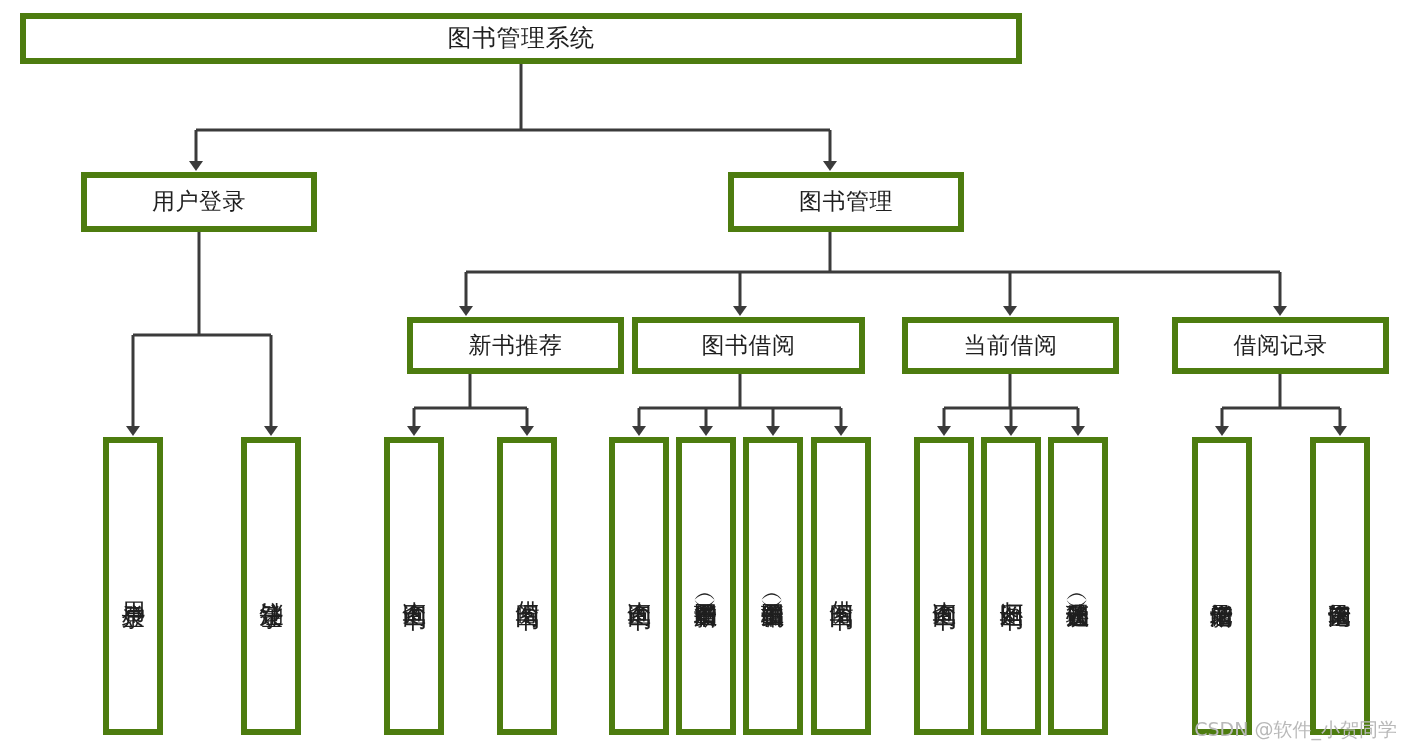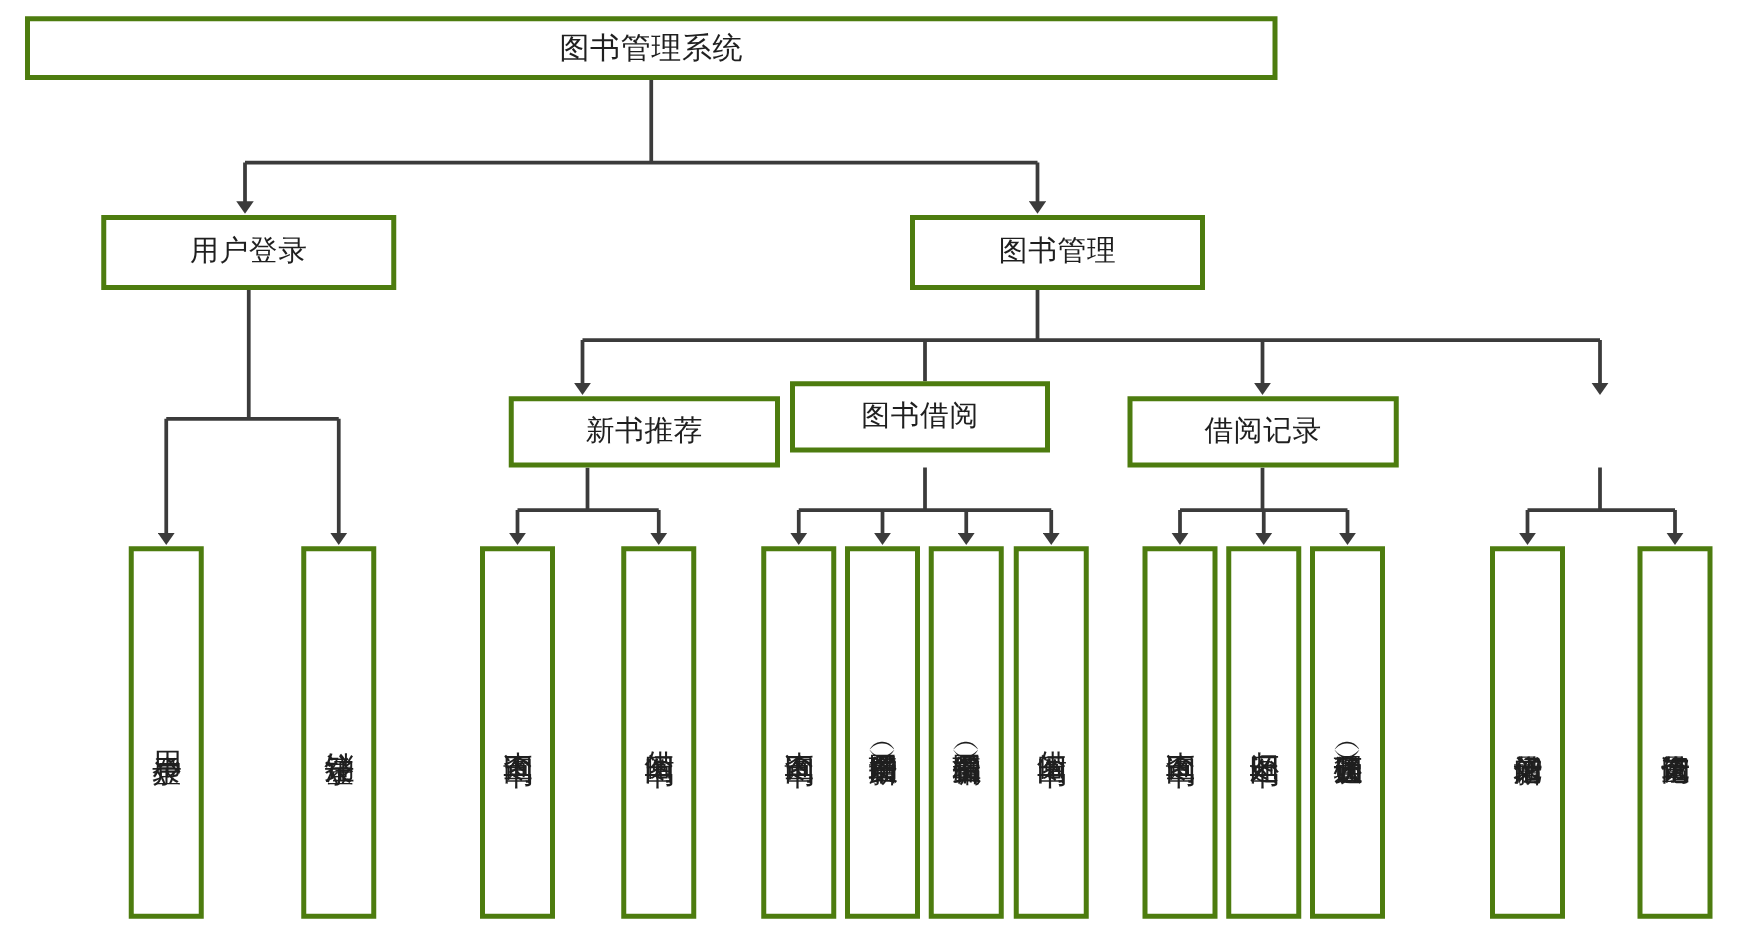--- a/index.html
+++ b/index.html
@@ -22,21 +22,21 @@
     position: absolute;
     left: 0;
     top: 0;
     width: 1405px;
     height: 747px;
   }
   .node {
     position: absolute;
     box-sizing: border-box;
     background: #ffffff;
-    border: 4px solid #4d7c0f;
+    border: 6px solid #4d7c0f;
     display: flex;
     align-items: center;
     justify-content: center;
     z-index: 2;
   }
   .node .label {
     color: #1f1f1f;
     text-align: center;
     line-height: 1.18;
     letter-spacing: 0.5px;
@@ -143,24 +143,27 @@
   <div class="node horiz" style="left:81px; top:172px; width:236px; height:60px;">
     <span class="label">用户登录</span>
   </div>
   <div class="node horiz" style="left:728px; top:172px; width:236px; height:60px;">
     <span class="label">图书管理</span>
   </div>
 
   <div class="node horiz" style="left:362px; top:317px; width:217px; height:57px;margin-left:45px;">
     <span class="label">新书推荐</span>
   </div>
-  <div class="node horiz" style="left:632px; top:305px; width:208px; height:57px;align-items:center;">
+  <div class="node horiz" style="left:632px; top:317px; width:233px; height:57px;align-items:center;">
     <span class="label">图书借阅</span>
   </div>
   <div class="node horiz" style="left:902px; top:317px; width:217px; height:57px;">
+    <span class="label">当前借阅</span>
+  </div>
+  <div class="node horiz" style="left:1172px; top:317px; width:217px; height:57px;">
     <span class="label">借阅记录</span>
   </div>
 
   <div class="node vert" style="left:103px; top:437px; width:60px; height:298px;">
     <span class="label">用户登录</span>
   </div>
   <div class="node vert" style="left:241px; top:437px; width:60px; height:298px;">
     <span class="label">注销登录</span>
   </div>
 
@@ -194,14 +197,15 @@
     <span class="label long">确认归还（管理员）</span>
   </div>
 
   <div class="node vert" style="left:1192px; top:437px; width:60px; height:298px;">
     <span class="label long">新增借阅记录</span>
   </div>
   <div class="node vert" style="left:1310px; top:437px; width:60px; height:298px;">
     <span class="label long">查询借阅记录</span>
   </div>
 
+  <div class="watermark">CSDN @软件_小贺同学</div>
 
 </div>
 
 </body></html>

